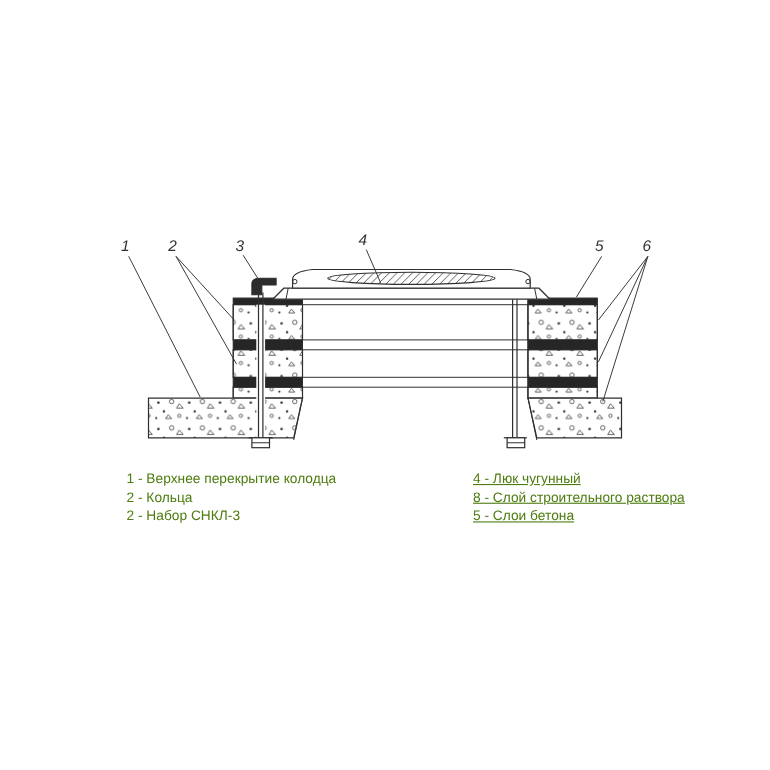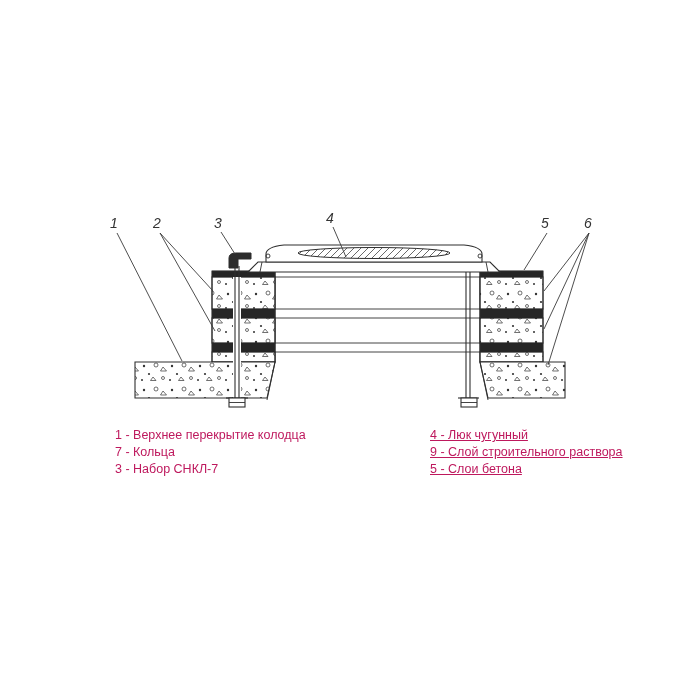--- a/index.html
+++ b/index.html
@@ -31,21 +31,21 @@
   .callout {
     font-family: "Liberation Sans", sans-serif;
     font-style: italic;
     font-size: 14px;
     fill: #333333;
   }
 
   .legend-col {
     position: absolute;
     font-size: 12.5px;
-    color: #be185d;
+    color: #4d7c0f;
     line-height: 17px;
     white-space: nowrap;
   }
   .legend-col.left  { left: 115px; top: 427px; }
   .legend-col.right { left: 430px; top: 427px; text-decoration: underline; }
 </style>
 </head>
 <body>
 
 <div class="stage">
@@ -154,22 +154,22 @@
       <text class="callout" x="153" y="228">2</text>
       <text class="callout" x="214" y="228">3</text>
       <text class="callout" x="326" y="223">4</text>
       <text class="callout" x="541" y="228">5</text>
       <text class="callout" x="584" y="228">6</text>
     </g>
   </svg>
 
   <div class="legend-col left">
     <div>1 - Верхнее перекрытие колодца</div>
-    <div>7 - Кольца</div>
-    <div>3 - Набор СНКЛ-7</div>
+    <div>2 - Кольца</div>
+    <div>2 - Набор СНКЛ-3</div>
   </div>
   <div class="legend-col right">
     <div>4 - Люк чугунный</div>
-    <div>9 - Слой строительного раствора</div>
+    <div>8 - Слой строительного раствора</div>
     <div>5 - Слои бетона</div>
   </div>
 
 </div>
 
 </body></html>

